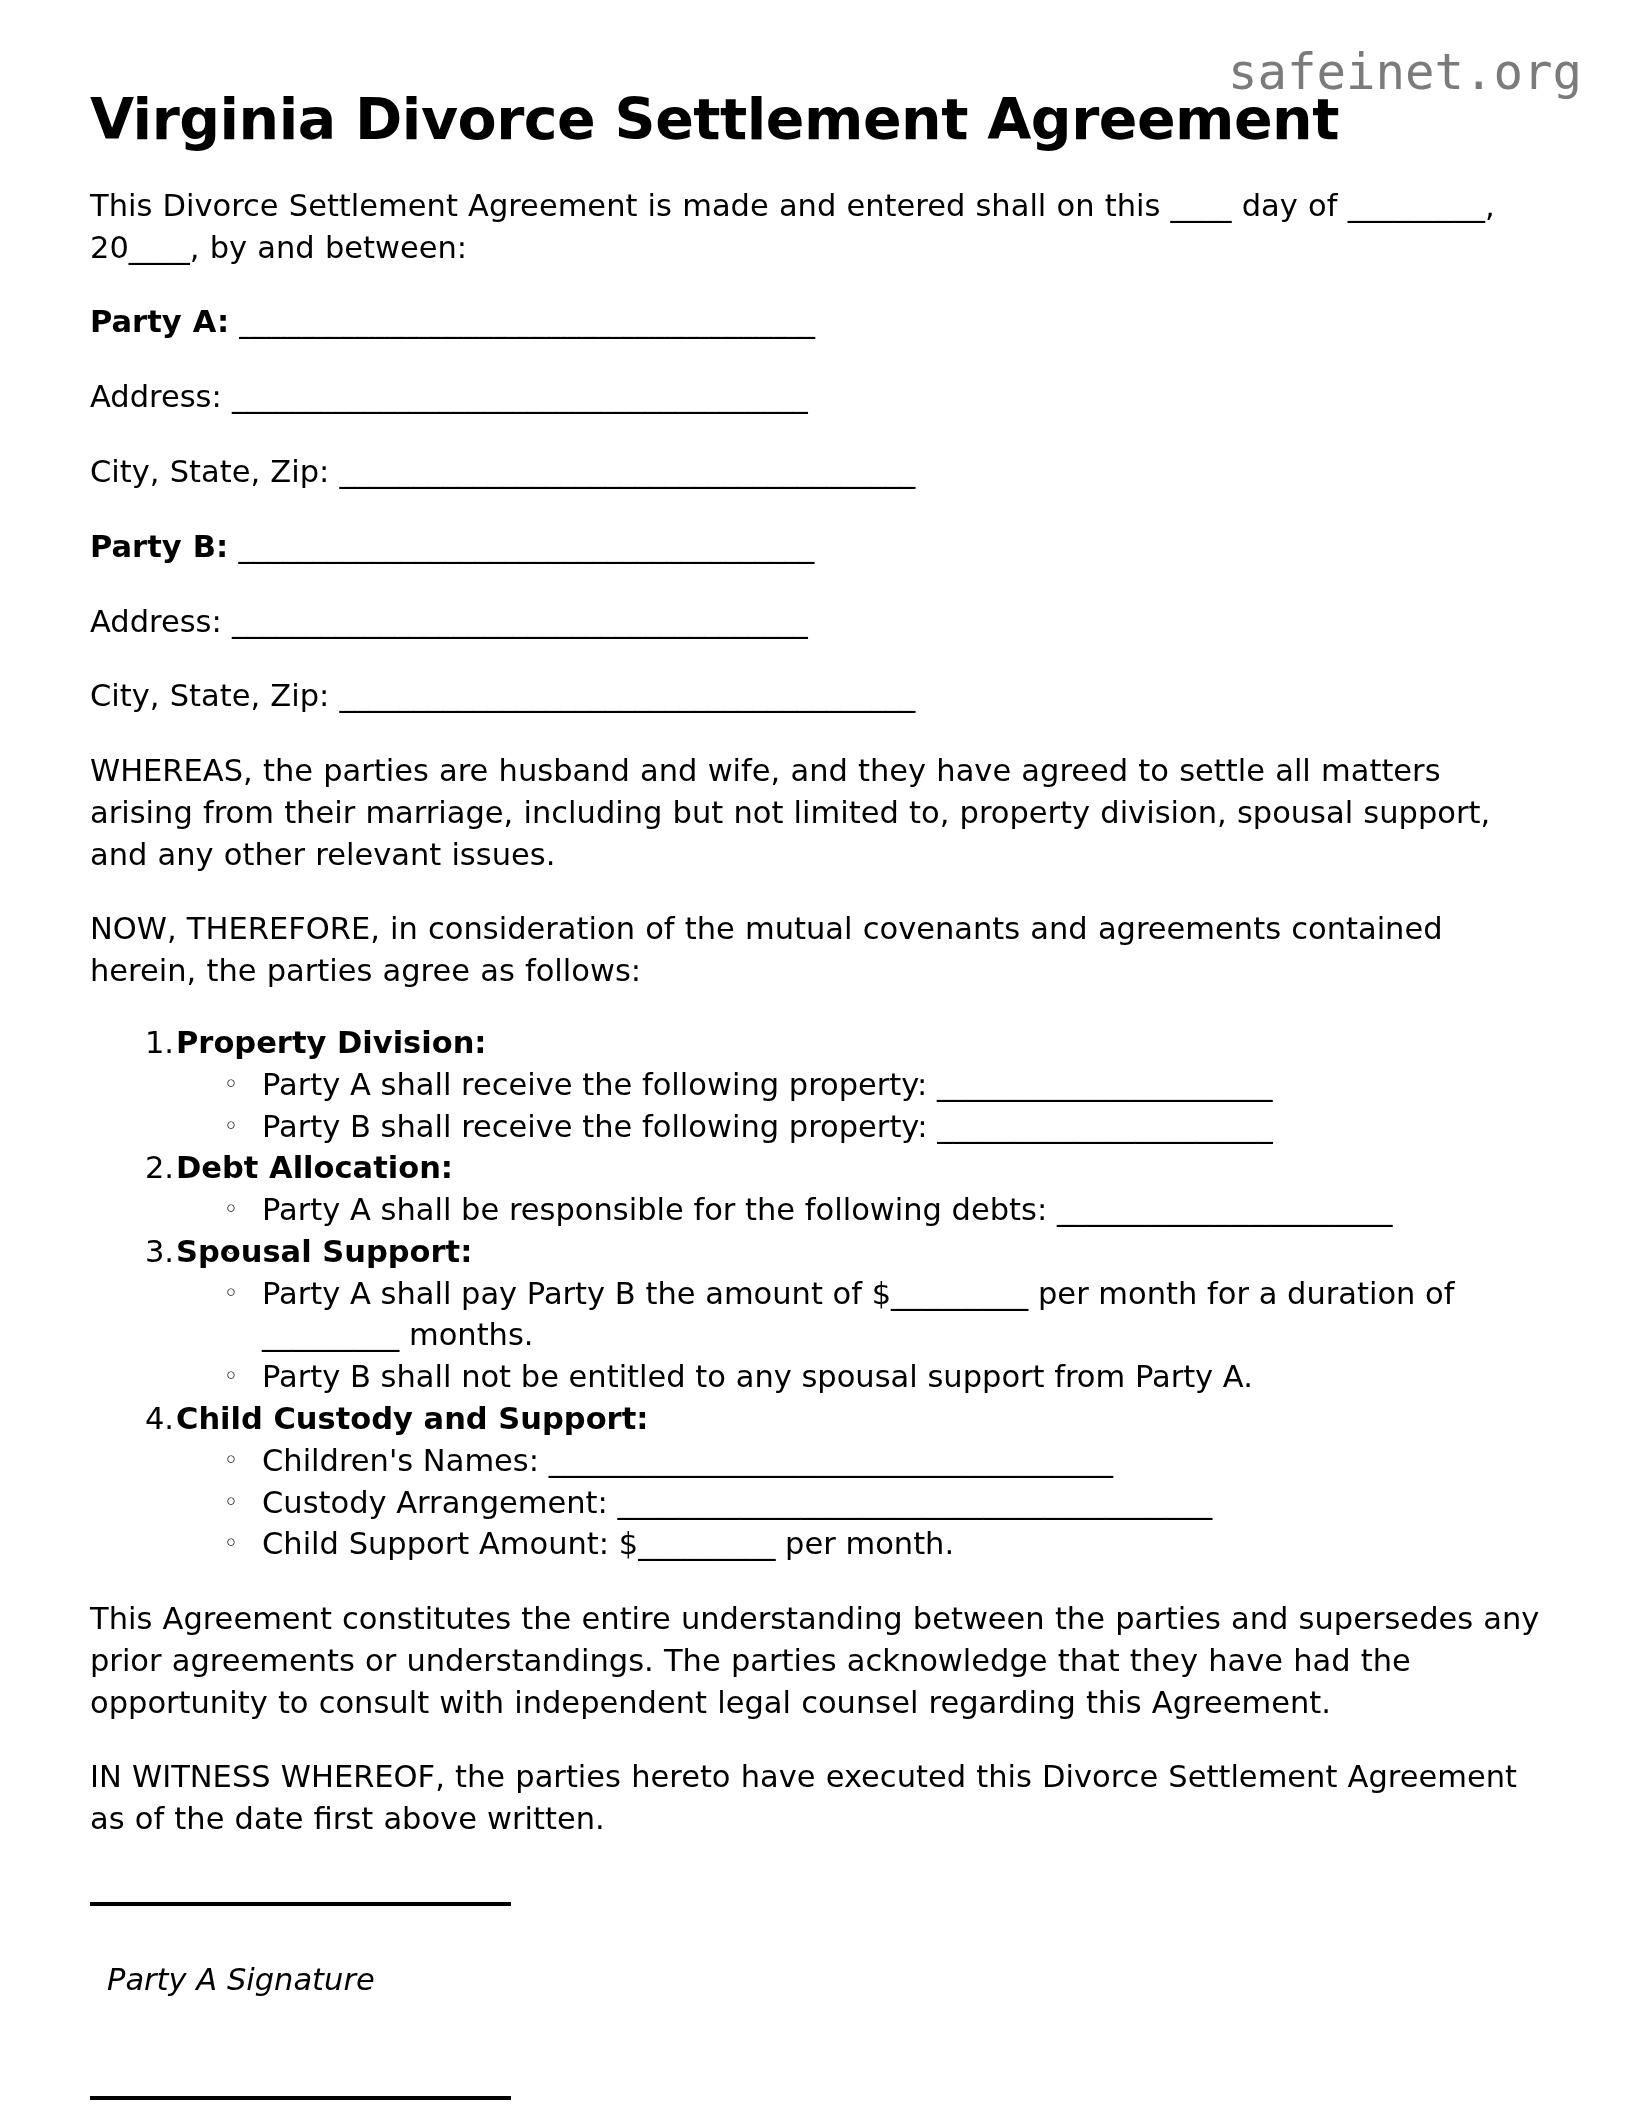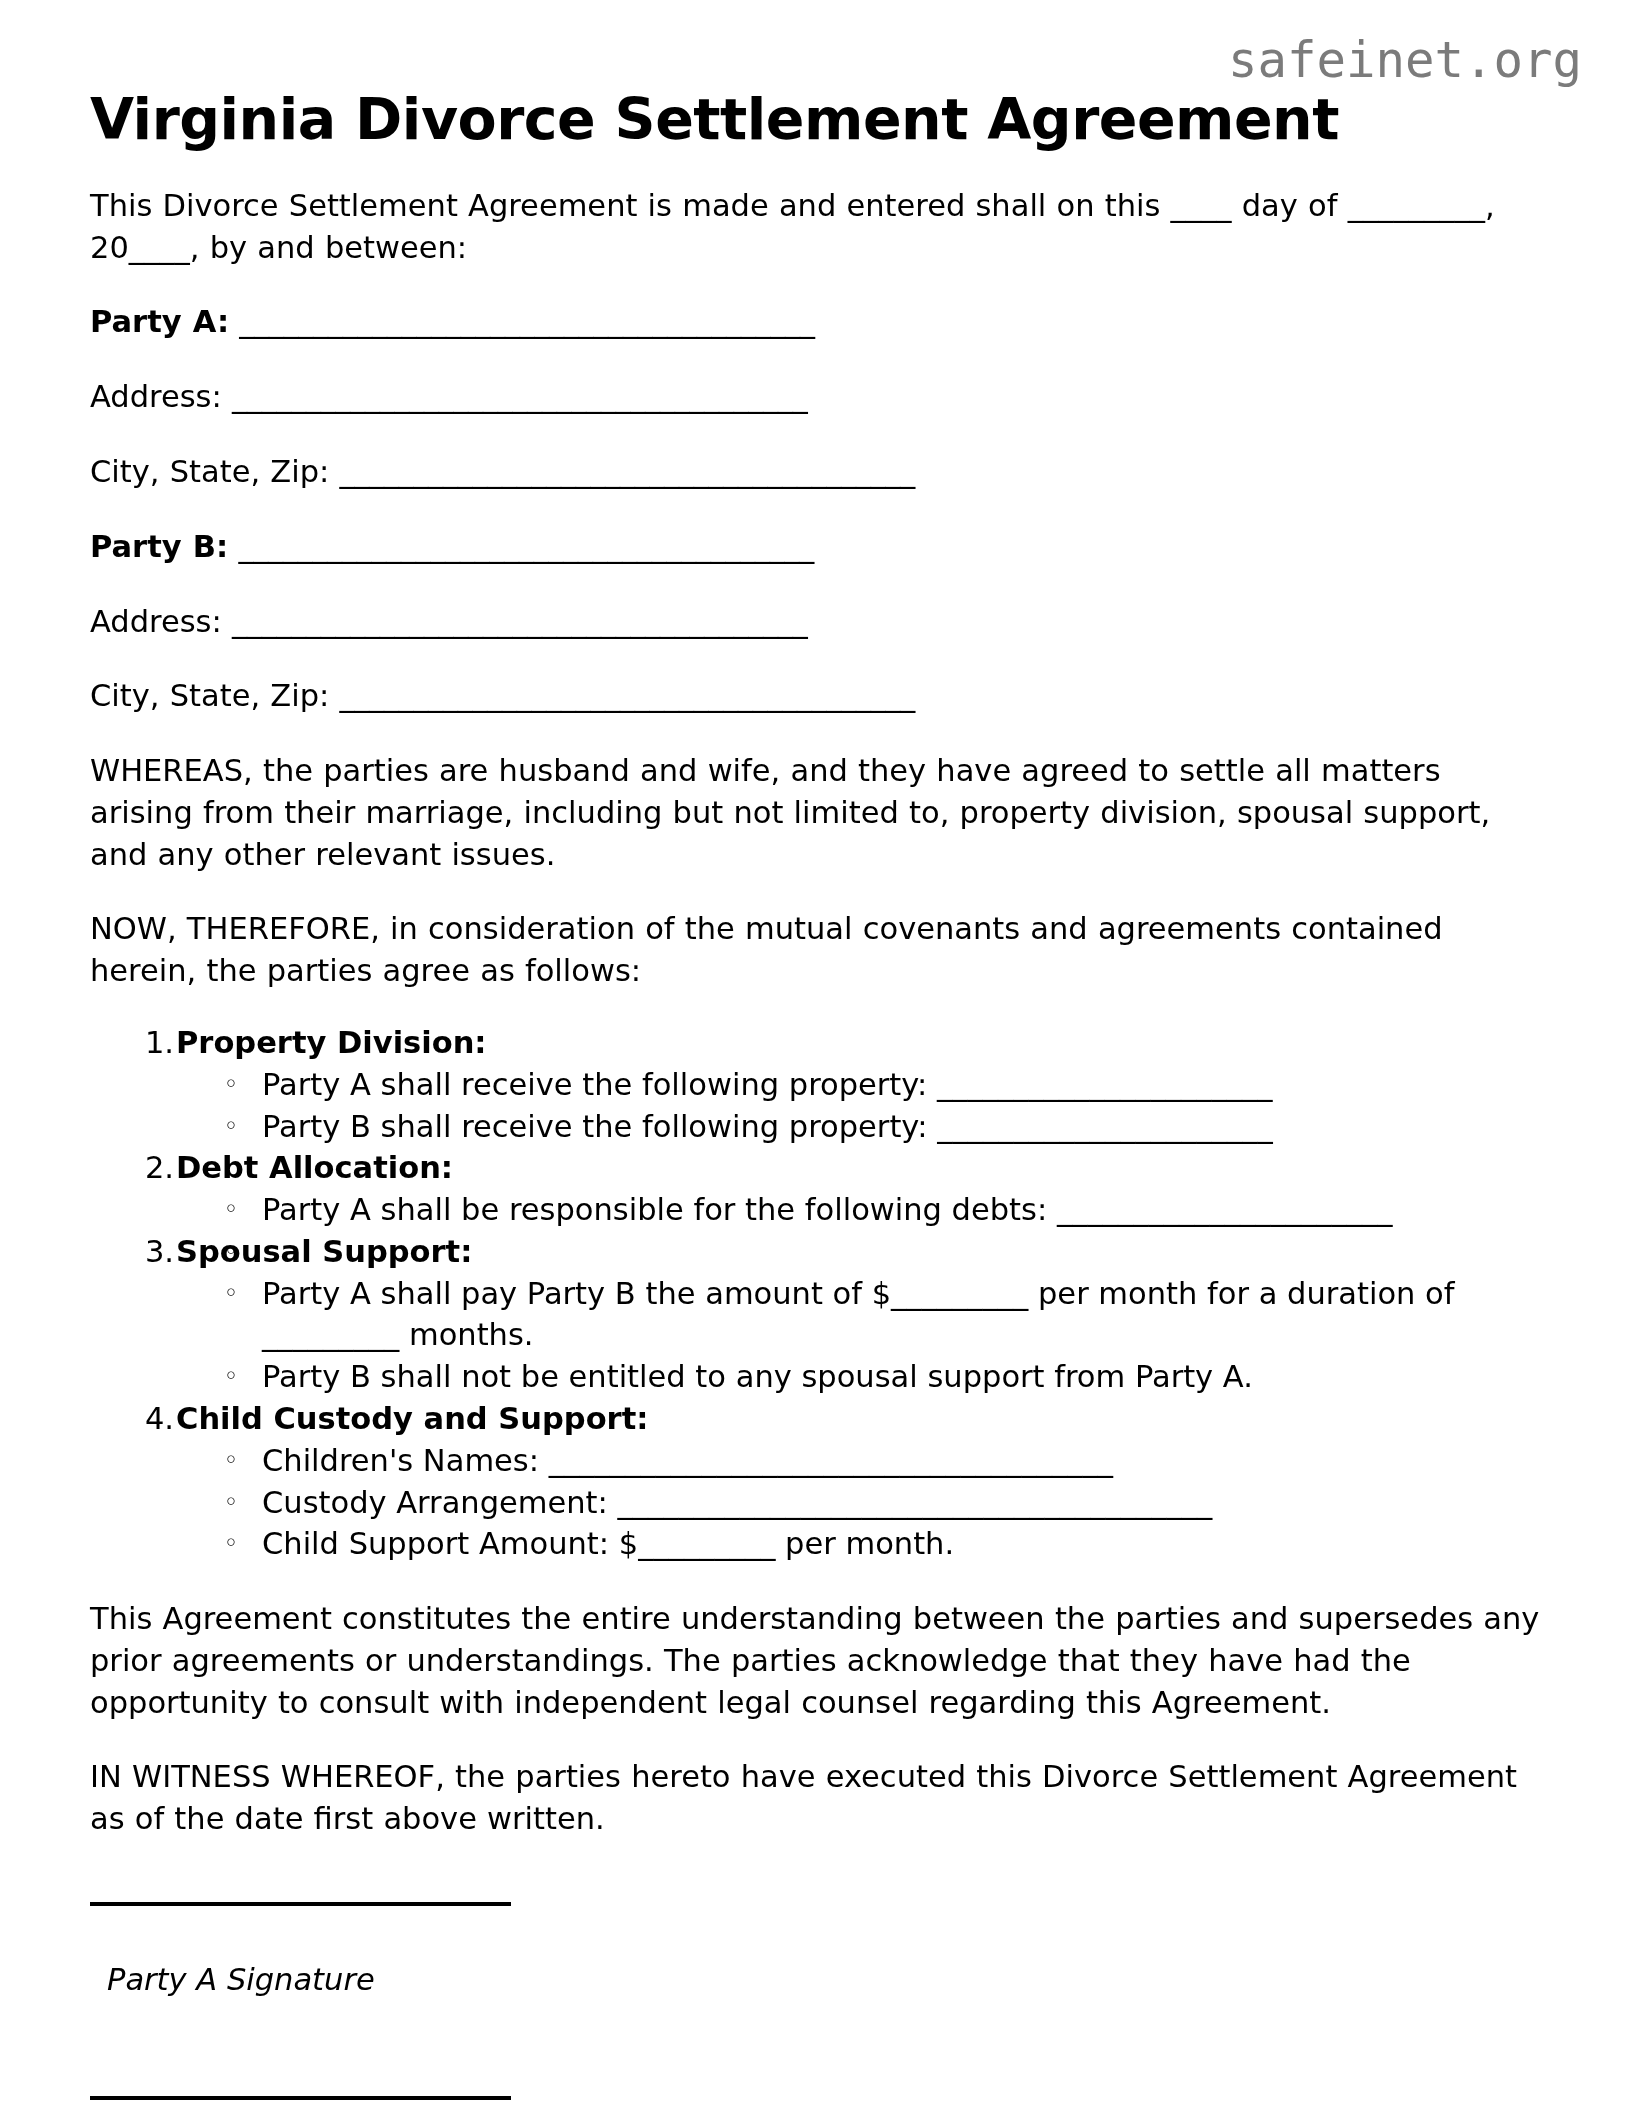--- a/index.html
+++ b/index.html
@@ -14,21 +14,21 @@
     height: 2127px;
     background: #ffffff;
     box-sizing: border-box;
     padding: 0;
     overflow: hidden;
     font-family: "DejaVu Sans", sans-serif;
     color: #000000;
   }
   .watermark {
     position: absolute;
-    top: 36px;
+    top: 48px;
     right: 62px;
     font-family: "DejaVu Sans Mono", monospace;
     font-size: 49px;
     line-height: 1;
     color: #7b7b7b;
     letter-spacing: 0px;
     white-space: nowrap;
     user-select: none;
   }
   .content {

